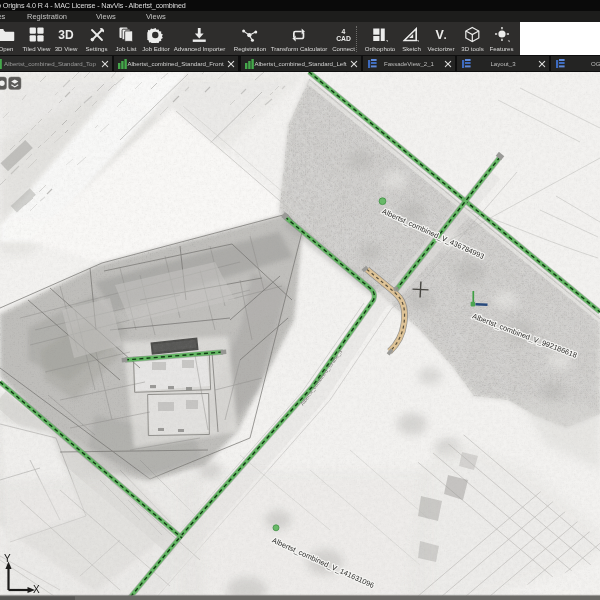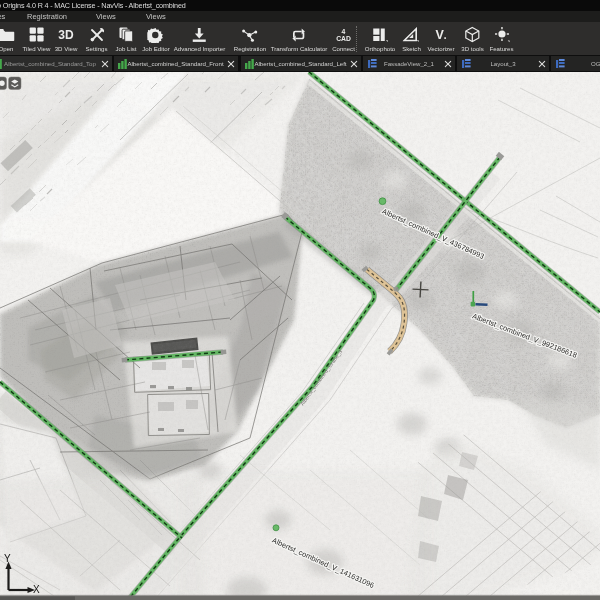--- a/index.html
+++ b/index.html
@@ -3,21 +3,21 @@
 <meta charset="utf-8">
 <style>
   html,body{margin:0;padding:0;width:600px;height:600px;overflow:hidden;background:#fff;
     font-family:"Liberation Sans", sans-serif;}
   #app{position:absolute;left:0;top:0;width:600px;height:600px;overflow:hidden;}
   .titlebar{position:absolute;left:0;top:0;width:600px;height:11px;background:#0a0a0a;color:#dedede;
     font-size:7.2px;letter-spacing:-0.15px;line-height:11px;white-space:nowrap;}
   .menubar{position:absolute;left:0;top:11px;width:600px;height:11px;background:#1d1d1c;color:#c4c4c3;
     font-size:7.5px;line-height:11px;}
   .menubar span{position:absolute;top:0;}
-  .toolbar{position:absolute;left:0;top:22px;width:600px;height:33px;background:#2e2d2c;}
+  .toolbar{position:absolute;left:0;top:22px;width:520px;height:33px;background:#2e2d2c;}
   .tbi{position:absolute;top:3px;transform:translateX(-50%);text-align:center;color:#e9e9e8;}
   .tbi .ic{height:19px;display:flex;align-items:center;justify-content:center;}
   .tbi .lb{font-size:6.1px;color:#dddddc;margin-top:1px;white-space:nowrap;}
   .tabbar{position:absolute;left:0;top:55px;width:600px;height:17px;background:#0e0e0e;}
   .tab{position:absolute;top:1px;height:15px;background:#242423;display:flex;align-items:center;
     overflow:hidden;}
   .tab .tx{font-size:6.1px;color:#d2d2d1;white-space:nowrap;flex:1;text-align:center;}
   .viewport{position:absolute;left:0;top:72px;width:600px;height:528px;background:#f1f0ee;}
 </style>
 </head>

